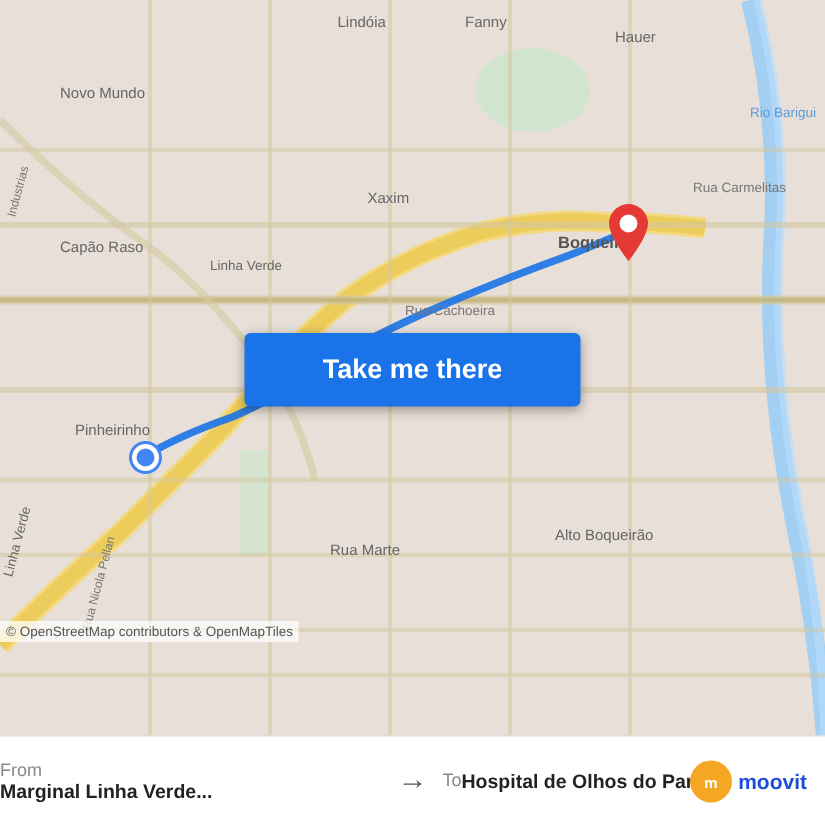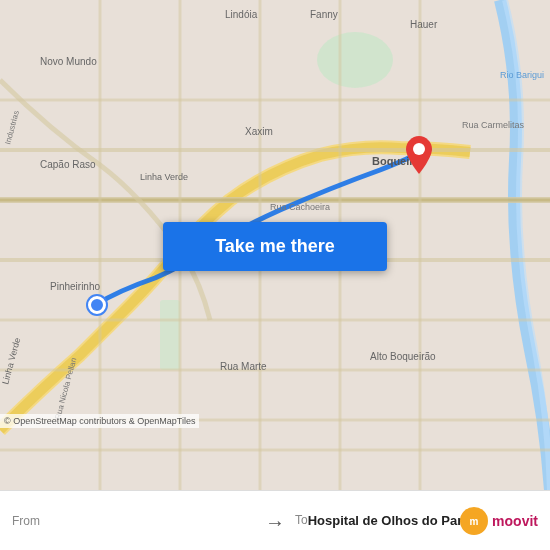--- a/index.html
+++ b/index.html
@@ -73,21 +73,21 @@
       height: 38px;
     }
 
     
     #bottom-bar {
       width: 550px;
       height: 60px;
       background: #ffffff;
       display: flex;
       align-items: center;
-      padding: 0 12px;
+      padding: 0 0;
       border-top: 1px solid #ddd;
       position: relative;
     }
 
     #route-from {
       display: flex;
       flex-direction: column;
       flex: 1;
       min-width: 0;
     }
@@ -140,21 +140,21 @@
       background: #f5a623;
       border-radius: 50%;
       display: flex;
       align-items: center;
       justify-content: center;
     }
 
     #moovit-text {
       font-size: 14px;
       font-weight: bold;
-      color: #be185d;
+      color: #1d4ed8;
     }
 
     
     #attribution {
       position: absolute;
       bottom: 62px;
       left: 0;
       font-size: 9px;
       color: #555;
       background: rgba(255,255,255,0.75);
@@ -235,20 +235,21 @@
     </svg>
   </div>
 
   
   <div id="attribution">© OpenStreetMap contributors &amp; OpenMapTiles</div>
 </div>
 
 <div id="bottom-bar">
   <div id="route-from">
     <span class="route-label">From</span>
+    <span class="route-name">Marginal Linha Verde...</span>
   </div>
 
   <div id="route-arrow">→</div>
 
   <div id="route-to">
     <span class="route-label">To</span>
     <span class="route-name">Hospital de Olhos do Para...</span>
   </div>
 
   <div id="moovit-logo">

